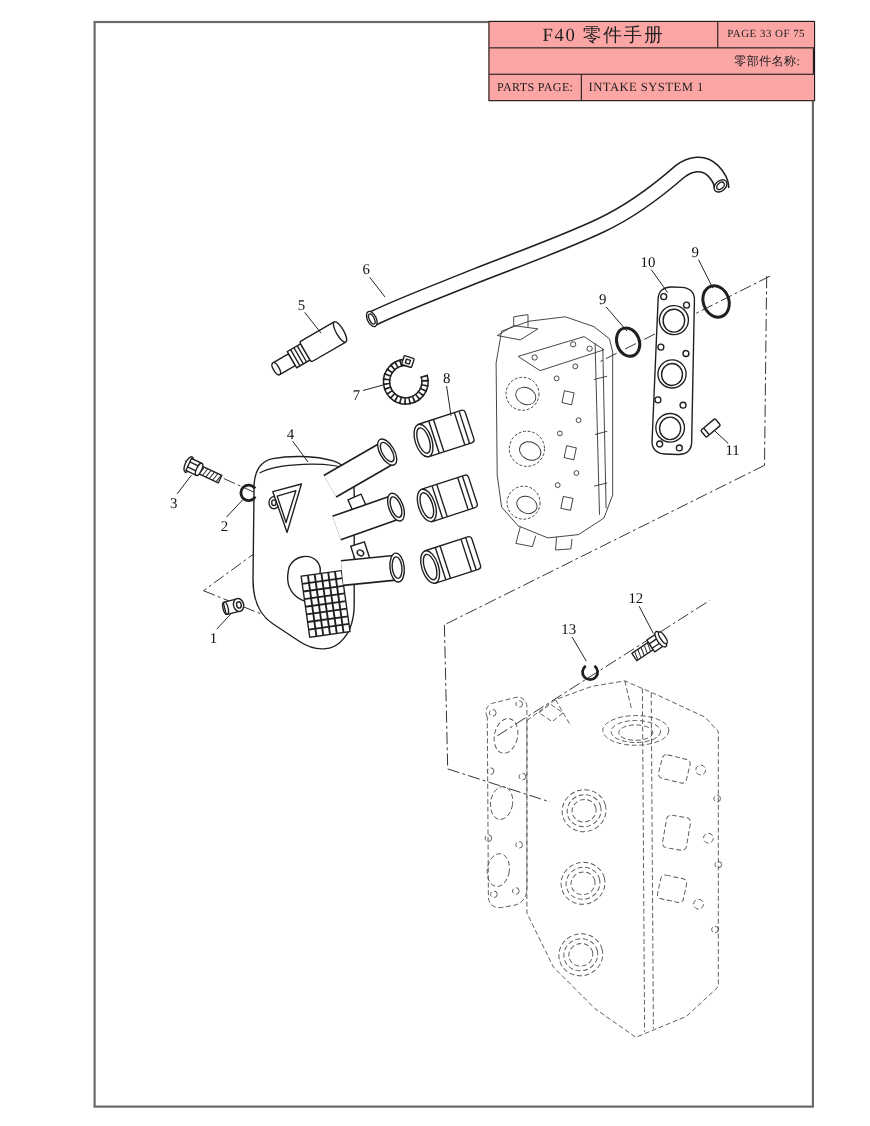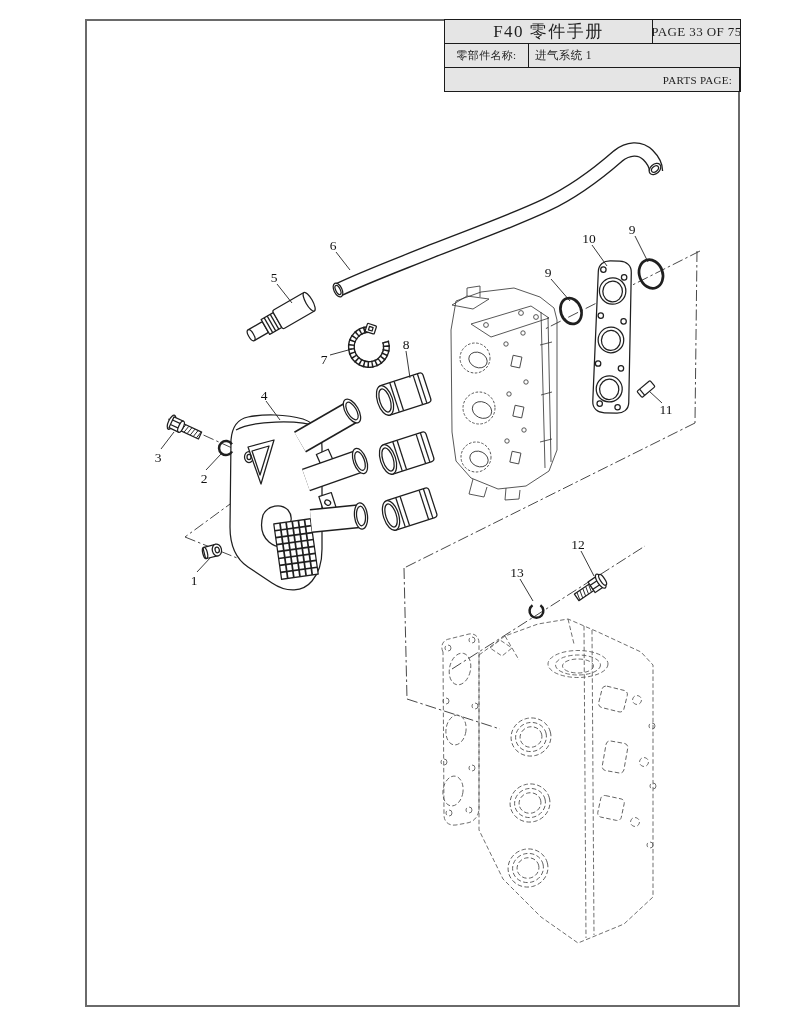--- a/index.html
+++ b/index.html
@@ -2,28 +2,28 @@
 <html style="--ink: #1f1f1f; --border-gray: #6a6a6a;"><head>
 <meta charset="utf-8">
 <style>
   :root{ --ink:#1f1f1f; --thin:#3a3a3a; --ghost:#555; --border-gray:#6a6a6a; }
   html,body{margin:0;padding:0;background:#fff;}
   body{width:791px;height:1024px;position:relative;overflow:hidden;
        font-family:"Liberation Serif","DejaVu Serif",serif;color:var(--ink);}
   .sheet{position:absolute;left:85px;top:19px;width:655px;height:988px;
          border:2px solid var(--border-gray);box-sizing:border-box;background:#fff;}
   .titleblock{position:absolute;left:444px;top:19px;width:297px;box-sizing:border-box;
-              border:1.6px solid #1b1b1b;background:#e5e5e5;font-size:11.5px;}
+              border:1.6px solid #1b1b1b;background:#fca5a5;font-size:11.5px;}
   .tb-row{display:flex;box-sizing:border-box;}
   .tb-row.r1{height:23px;}
   .tb-row.r2,.tb-row.r3{height:24px;border-top:1.2px solid #1b1b1b;justify-content:flex-end;}
   .tb-cell{display:flex;align-items:center;justify-content:center;box-sizing:border-box;
            white-space:nowrap;overflow:hidden;}
   .tb-title{width:208px;border-right:1.2px solid #1b1b1b;font-size:17px;letter-spacing:1.5px;}
-  .tb-page{flex:1;font-size:13px;letter-spacing:0.4px;}
+  .tb-page{flex:1;font-size:10px;letter-spacing:0.4px;}
   .tb-label{width:84px;border-right:1.2px solid #1b1b1b;font-size:11px;letter-spacing:0.3px;}
   .tb-value{flex:1;justify-content:flex-start;padding-left:6px;font-size:11.5px;letter-spacing:0.4px;}
   svg{position:absolute;left:0;top:0;}
   .ln{stroke:var(--ink);fill:none;stroke-width:1.25;stroke-linejoin:round;}
   .fw{fill:#fff;}
   .thin{stroke:var(--thin);fill:none;stroke-width:0.85;stroke-linejoin:round;}
   .dash{stroke:var(--ghost);fill:none;stroke-width:0.85;stroke-dasharray:4.5 2.4;stroke-linejoin:round;}
   .dd{stroke:#333;fill:none;stroke-width:0.9;stroke-dasharray:11 3 2.5 3;}
   .ld{stroke:#222;stroke-width:0.9;}
   .callout{font-family:"Liberation Serif","DejaVu Serif",serif;font-size:13.5px;fill:#111;}
@@ -33,24 +33,24 @@
 
 <div class="sheet"></div>
 
 <div class="titleblock">
   <div class="tb-row r1">
     <div class="tb-cell tb-title">F40 零件手册</div>
     <div class="tb-cell tb-page">PAGE 33 OF 75</div>
   </div>
   <div class="tb-row r2">
     <div class="tb-cell tb-label">零部件名称:</div>
-    <div class="tb-cell tb-value">进气系统 1</div>
   </div>
   <div class="tb-row r3">
     <div class="tb-cell tb-label">PARTS PAGE:</div>
+    <div class="tb-cell tb-value">INTAKE SYSTEM 1</div>
   </div>
 </div>
 
 <svg width="791" height="1024" viewBox="0 0 791 1024">
 
   <g>
     <path class="dd" d="M168,419 L252,457"></path>
     <path class="dd" d="M282,466 L185,537"></path>
     <path class="dd" d="M185,537 L247,562"></path>
     <path class="dd" d="M700,251 L545,329"></path>

